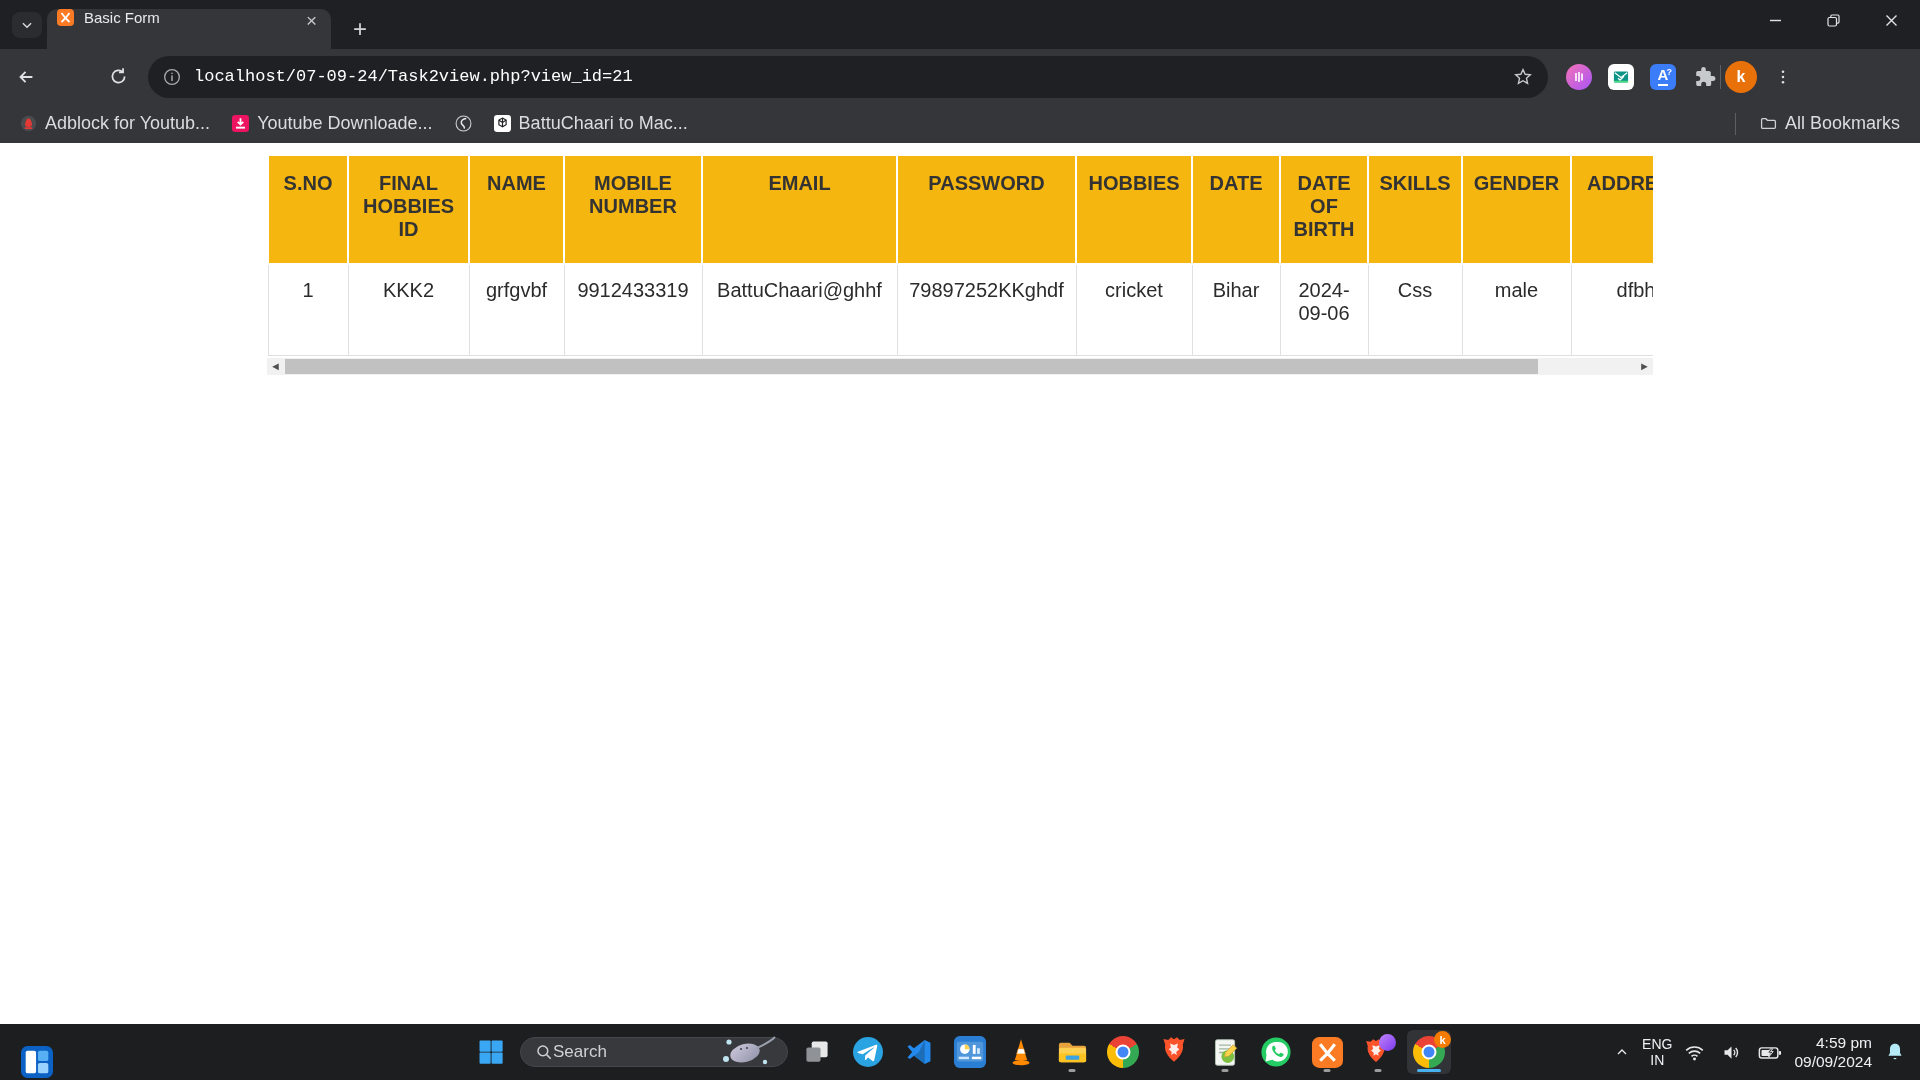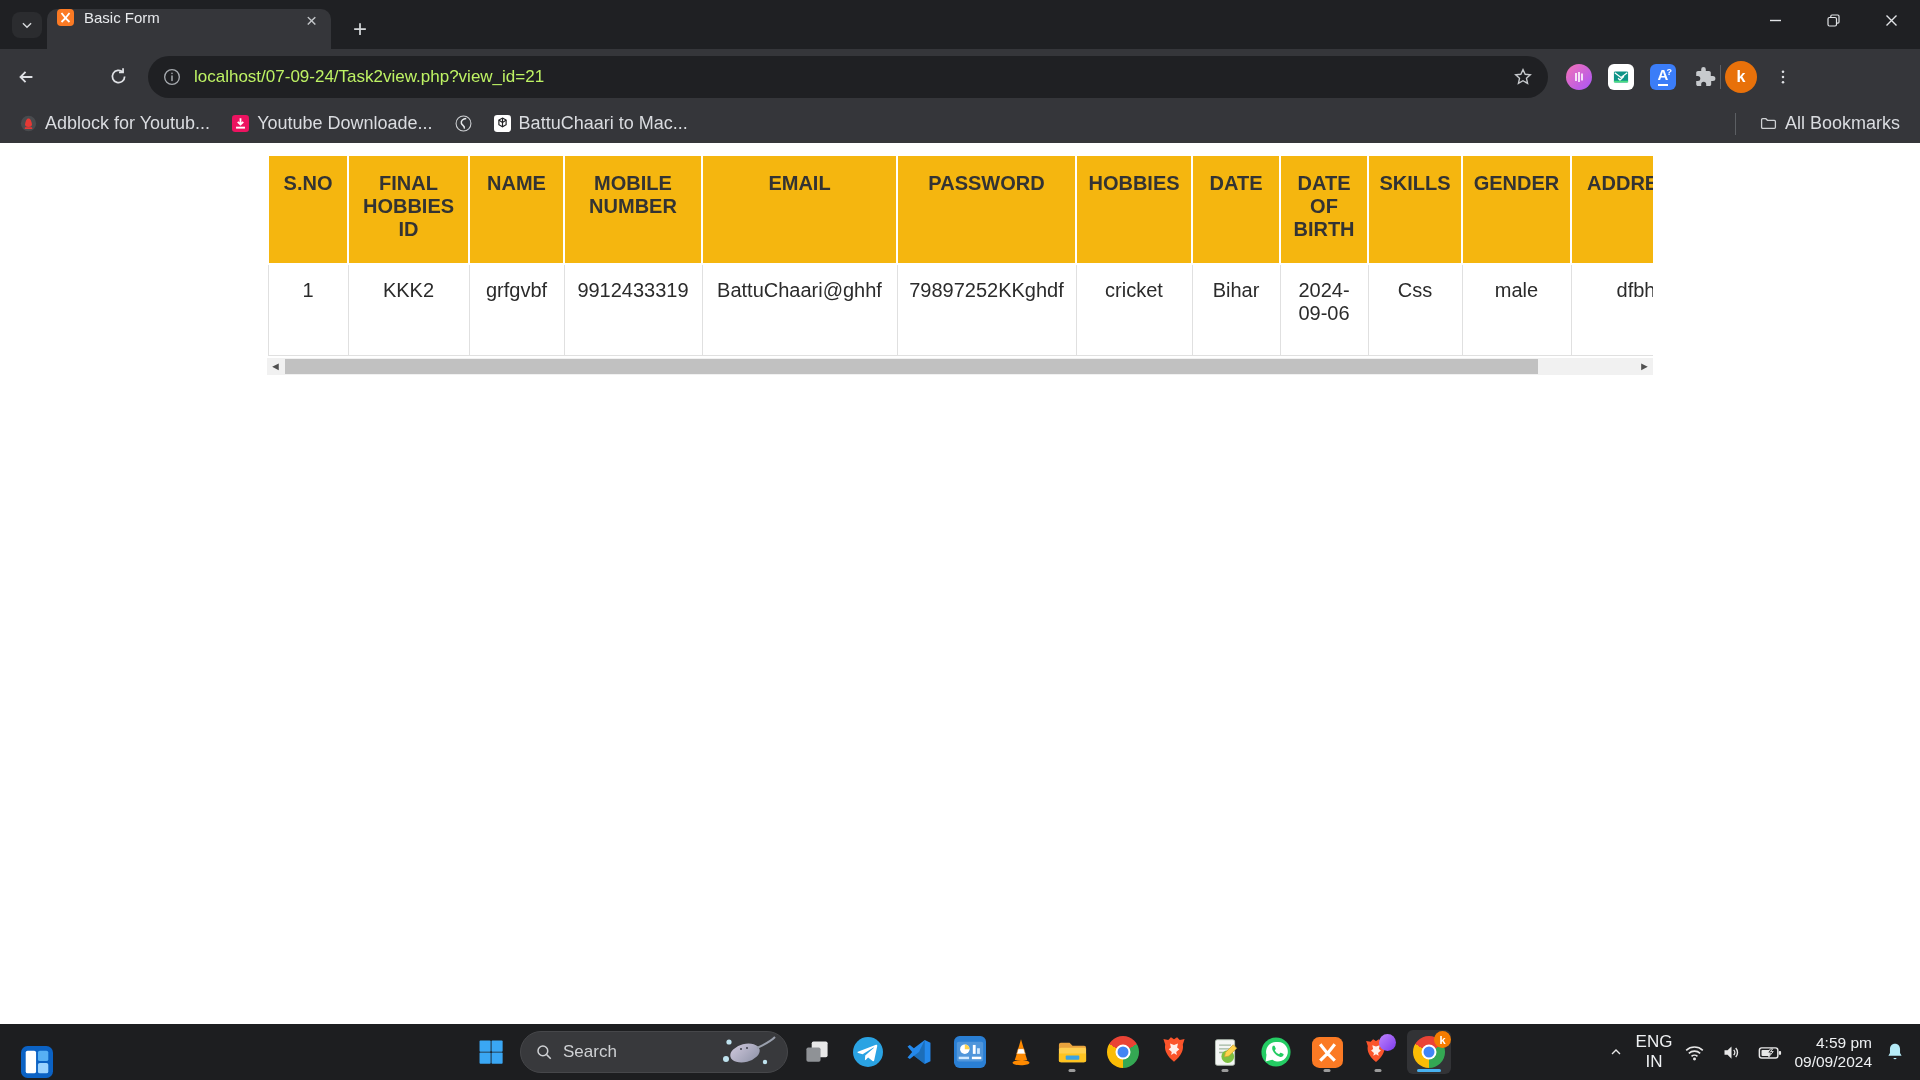--- a/index.html
+++ b/index.html
@@ -17,21 +17,21 @@
   .newtab-btn { position:absolute; left:345px; top:15px; width:30px; height:28px; color:#d4d6d9;
                 font-size:24px; display:flex; align-items:center; justify-content:center; }
   .win-controls { position:absolute; right:0; top:0; height:40px; display:flex; }
   .win-controls .wbtn { width:58px; height:40px; display:flex; align-items:center; justify-content:center; }
 
   .toolbar { position:absolute; top:49px; left:0; width:1920px; height:55px; background:#35363a;
              display:flex; align-items:center; }
   .navbtn { width:40px; height:40px; margin-left:6px; display:flex; align-items:center; justify-content:center; border-radius:50%; }
   .omnibox { height:42px; width:1400px; margin-left:10px; background:#1f2023; border-radius:21px;
              display:flex; align-items:center; padding:0 14px; gap:12px; }
-  .omni-url { color:#bef264; font-size:17px; flex:1; white-space:nowrap; overflow:hidden; }
+  .omni-url { color:#ffffff; font-size:17px; flex:1; white-space:nowrap; overflow:hidden;font-family:Liberation Mono, monospace; }
   .ext-area { display:flex; align-items:center; gap:16px; margin-left:18px; }
   .tool-divider { width:1px; height:24px; background:#5c5f63; margin:0 4px; }
   .avatar { width:32px; height:32px; border-radius:50%; background:#e8710a; color:#fff; font-size:16px;
             font-weight:700; display:flex; align-items:center; justify-content:center; }
   .icoBox { display:inline-flex; width:26px; height:26px; border-radius:6px; position:relative;
             align-items:center; justify-content:center; }
   .icoA { color:#fff; font-weight:700; font-size:15px; border-bottom:2px solid #fff; line-height:1.1; }
   .icoQ { color:#fff; font-size:9px; position:absolute; top:3px; right:4px; font-weight:700; }
 
   .bookmarksbar { position:absolute; top:104px; left:0; width:1920px; height:39px; background:#35363a;
@@ -67,25 +67,25 @@
   .tb-app { position:relative; width:44px; height:44px; border-radius:6px; display:flex; align-items:center;
             justify-content:center; }
   .tb-app.active { background:#323336; }
   .run-dot { position:absolute; bottom:2px; left:50%; transform:translateX(-50%); width:7px; height:3px;
              border-radius:2px; background:#9b9b9b; }
   .active-bar { position:absolute; bottom:2px; left:50%; transform:translateX(-50%); width:24px; height:3px;
                 border-radius:2px; background:var(--accent-blue,#48b2f0); }
   .badge { position:absolute; top:1px; right:0; width:17px; height:17px; border-radius:50%;
            background:var(--badge-orange,#f57c00); color:#fff; font-size:11px; font-weight:700;
            display:flex; align-items:center; justify-content:center; }
-  .search-pill { height:42px; width:268px; border-radius:21px; background:#38393c; border:1px solid #46474a;
-                 display:flex; align-items:center; padding:0 6px 0 14px; gap:10px; }
+  .search-pill { height:30px; width:268px; border-radius:21px; background:#38393c; border:1px solid #46474a;
+                 display:flex; align-items:center; padding:0 6px 0 14px; }
   .search-text { color:#cfd1d4; font-size:17px; flex:1; }
   .tb-right { position:absolute; right:10px; top:0; height:56px; display:flex; align-items:center; gap:8px; }
-  .tray-lang { color:#eef0f2; font-size:17px; line-height:1.15; text-align:center; }
+  .tray-lang { color:#eef0f2; font-size:14px; line-height:1.15; text-align:center; }
   .tray-clock { color:#eef0f2; font-size:15.5px; line-height:1.25; text-align:right; }
   .tray-btn { display:flex; align-items:center; justify-content:center; padding:4px; }
 </style>
 </head>
 <body>
 
 <div class="titlebar">
   <div class="tab-search-btn">
     <svg width="14" height="14" viewBox="0 0 24 24">
         <path d="M5 9l7 7 7-7" fill="none" stroke="#d7d9dc" stroke-width="2.4"></path>

